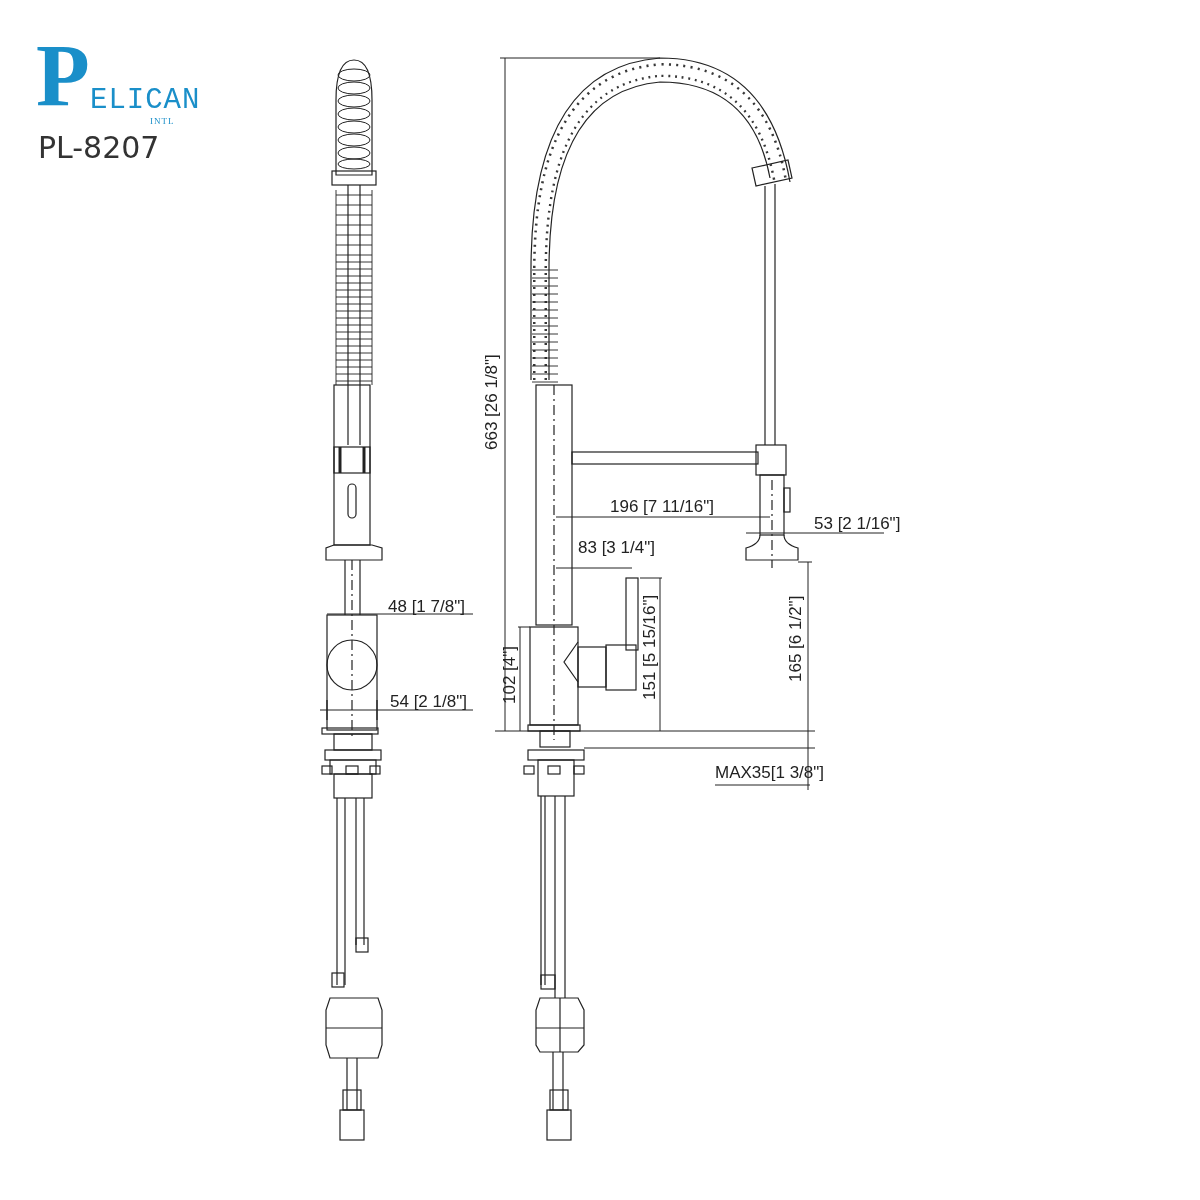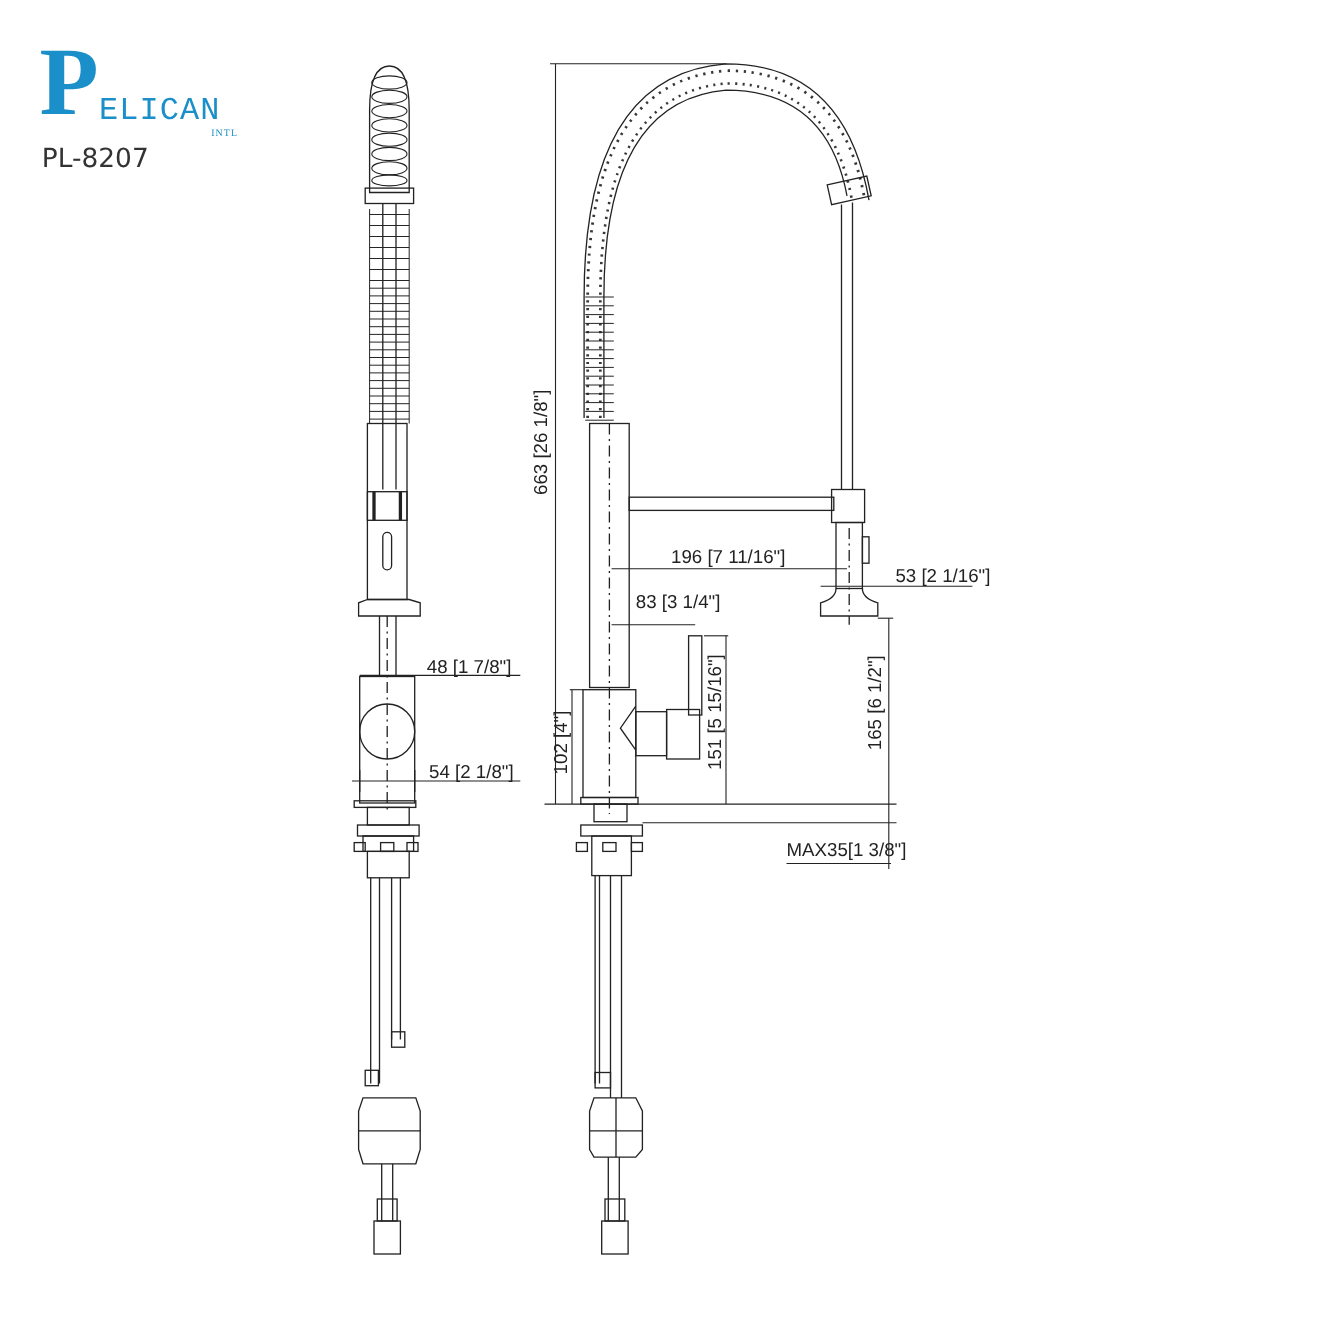--- a/index.html
+++ b/index.html
@@ -1,21 +1,21 @@
 <!DOCTYPE html>
 <html><head>
 <meta charset="utf-8">
 <style>
   html, body { margin:0; padding:0; background:#ffffff; }
   body { width:1200px; height:1200px; position:relative; overflow:hidden; font-family:"Liberation Sans", sans-serif; }
   .logo { position:absolute; left:36px; top:32px; width:150px; height:90px; }
   .logo-p { position:absolute; left:0; top:0; font-family:"Liberation Serif", serif; font-weight:bold; font-size:88px; line-height:88px; color:#1a8fc9; }
   .logo-word { position:absolute; left:54px; top:52px; font-family:Liberation Mono, monospace; font-size:29px; letter-spacing:1px; color:#1a8fc9; }
-  .logo-intl { position:absolute; left:114px; top:84px; font-family:"Liberation Serif", serif; font-size:9px; letter-spacing:1px; color:#1a8fc9;margin-left:42px; }
-  .model { position:absolute; left:38px; top:130px; font-family:"DejaVu Sans", sans-serif; font-size:24px; color:#333; }
+  .logo-intl { position:absolute; left:114px; top:84px; font-family:"Liberation Serif", serif; font-size:9px; letter-spacing:1px; color:#1a8fc9; }
+  .model { position:absolute; left:38px; top:130px; font-family:"DejaVu Sans", sans-serif; font-size:30px; color:#333; }
   svg.drawing { position:absolute; left:0; top:0; }
   .dim { position:absolute; font-family:"Liberation Sans", sans-serif; font-size:17px; color:#222; white-space:nowrap; }
   .vert { transform-origin:left top; transform:rotate(-90deg); }
 </style>
 </head>
 <body>
 
 <div class="logo">
   <span class="logo-p">P</span>
   <span class="logo-word">ELICAN</span>

